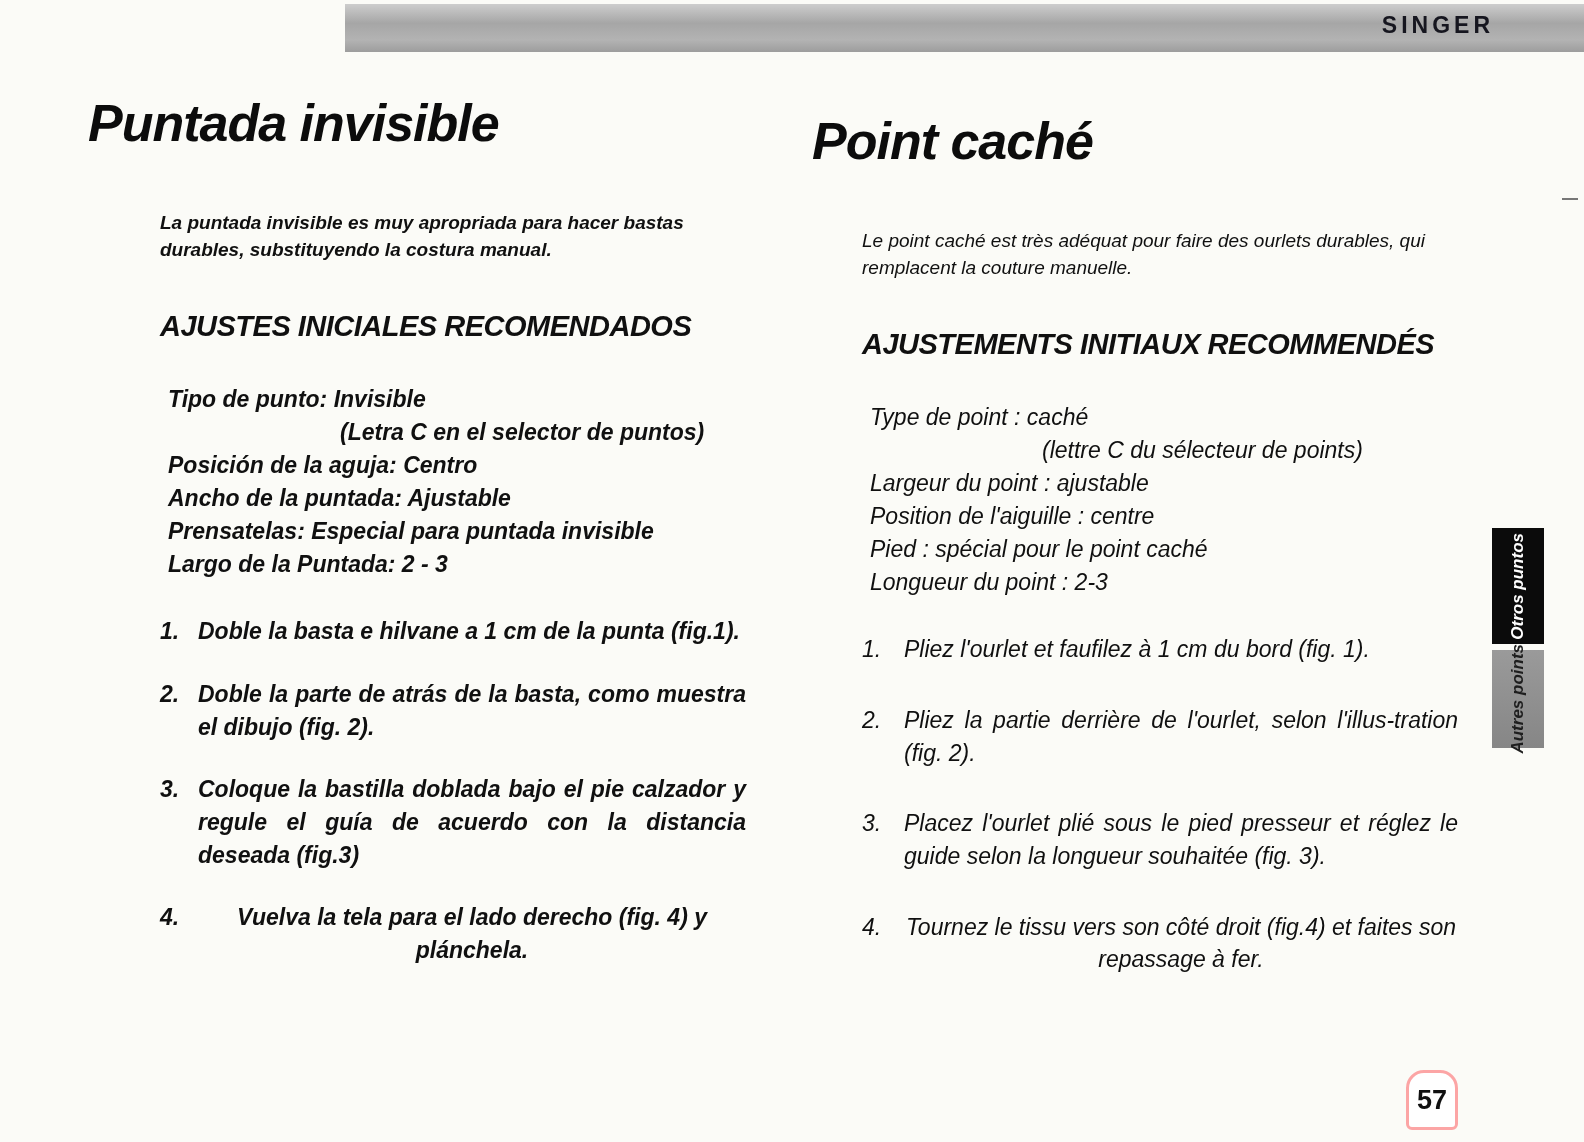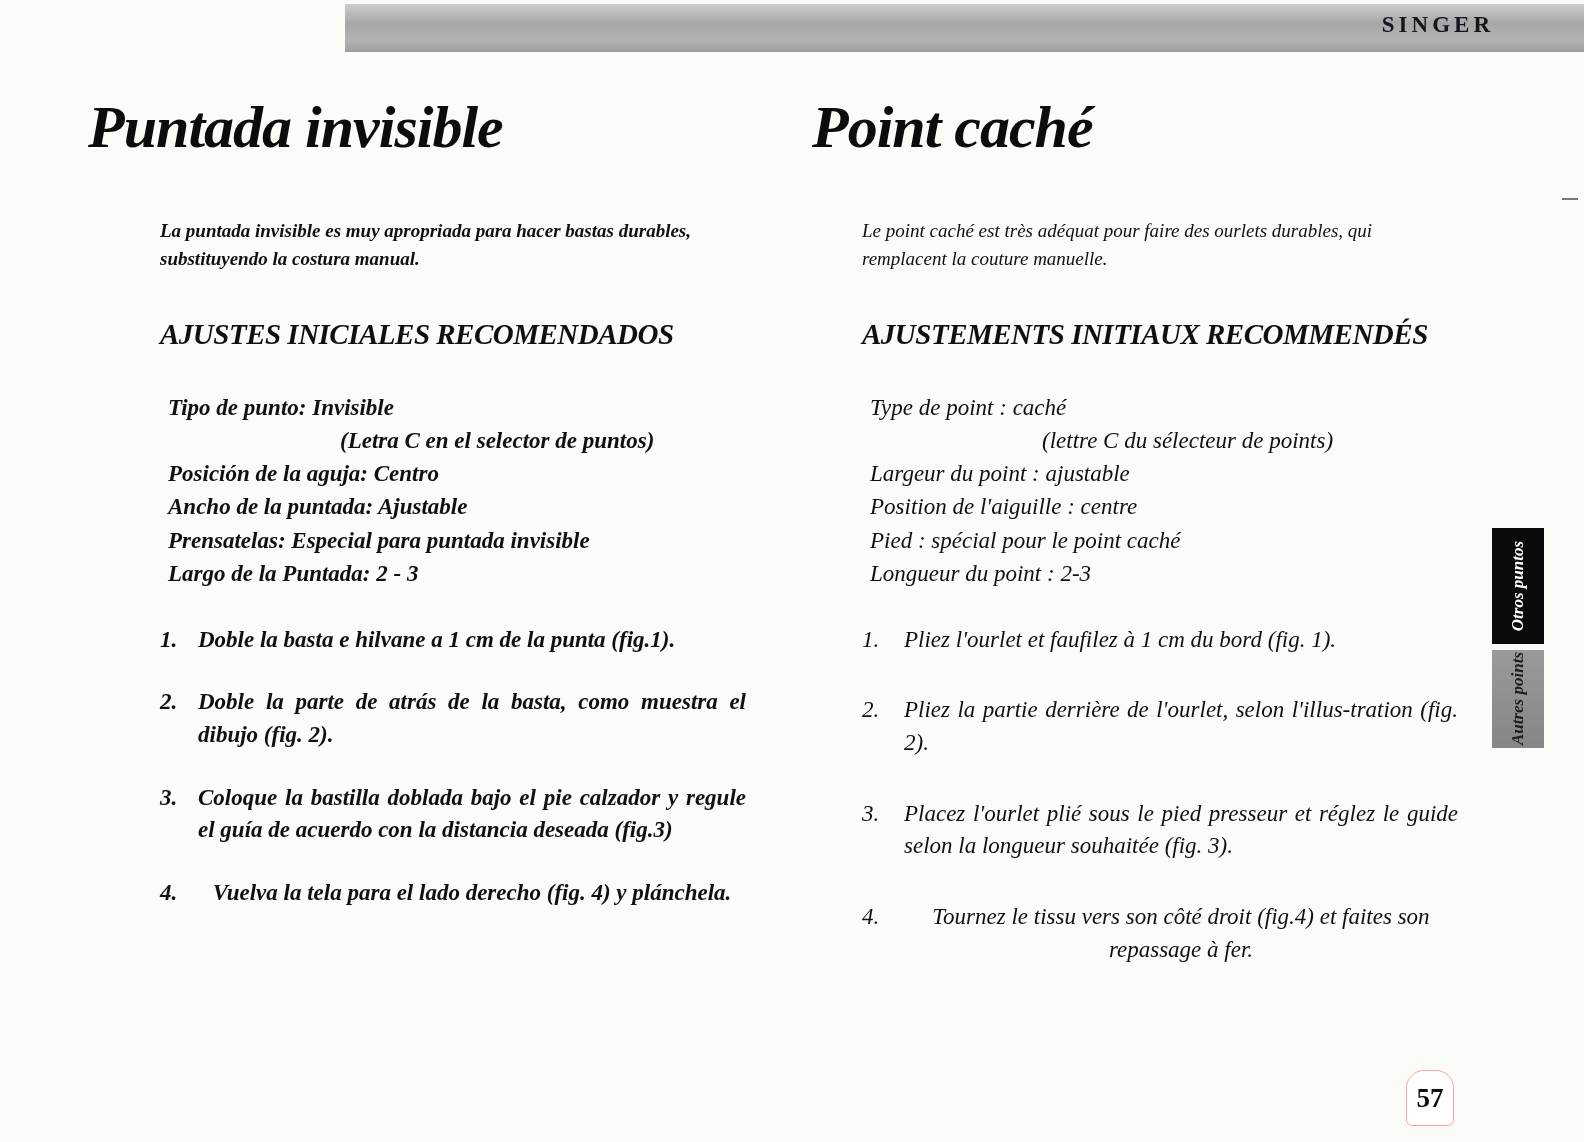--- a/index.html
+++ b/index.html
@@ -1,44 +1,44 @@
 <!DOCTYPE html>
 <html><head>
 <meta charset="utf-8">
 <style>
   html,body{margin:0;padding:0;background:#e8e8e6;}
   .page{
     position:relative;
     width:1584px;height:1142px;
     background:#fbfbf7;
     overflow:hidden;
-    font-family:Liberation Serif, serif;
+    font-family:Liberation Sans, sans-serif;
     color:#101010;
   }
   
   .topbar{
     position:absolute;left:345px;right:0;top:4px;height:48px;
     background:linear-gradient(180deg,#cdcdcd 0%,#a6a6a6 40%,#b3b3b3 75%,#9d9d9d 100%);
   }
   .brand{
     position:absolute;right:90px;top:12px;
     font-size:23px;font-weight:bold;letter-spacing:4px;
     color:#16161f;font-style:normal;
   }
   .edge-tick{
     position:absolute;right:6px;top:198px;width:16px;height:2px;background:#777;
   }
 
   
   .col{position:absolute;}
   .col-left{left:88px;top:96px;width:668px;}
-  .col-right{left:812px;top:96px;width:648px;}
+  .col-right{left:812px;top:114px;width:648px;}
 
   .title{
-    font-size:60px;line-height:1.05;
+    font-size:52px;line-height:1.05;
     font-weight:800;font-style:italic;
     letter-spacing:-1px;margin:0 0 58px 0;color:#0c0c0c;
   }
   .body-es{margin-left:72px;width:586px;}
   .body-fr{margin-left:50px;width:596px;}
 
   
   .es-text{font-weight:bold;font-style:italic;}
   
   .fr-text{font-weight:500;font-style:italic;}
@@ -82,21 +82,21 @@
   .vtext{
     writing-mode:vertical-rl;transform:rotate(180deg);
     font-size:17px;font-weight:bold;font-style:italic;white-space:nowrap;
   }
   .tab-black .vtext{color:#ffffff;}
   .tab-gray .vtext{color:#1e1e1e;}
 
   
   .page-badge{
     position:absolute;left:1406px;top:1070px;width:46px;height:54px;
-    border:1px solid #fca5a5;border-radius:18px 18px 6px 6px;
+    border:3px solid #fca5a5;border-radius:18px 18px 6px 6px;
     background:#ffffff;display:flex;align-items:center;justify-content:center;
     font-size:27px;font-weight:bold;
   }
 </style>
 </head>
 <body>
 
 <div class="page">
 
   <div class="topbar"></div>

